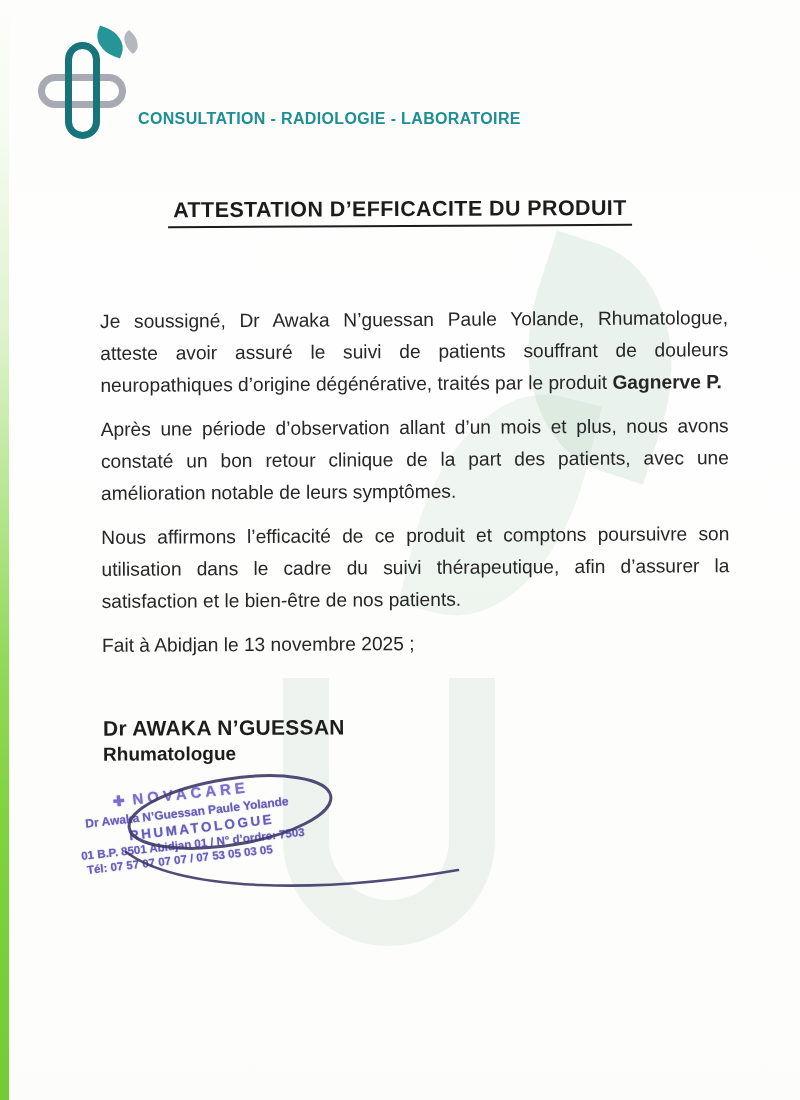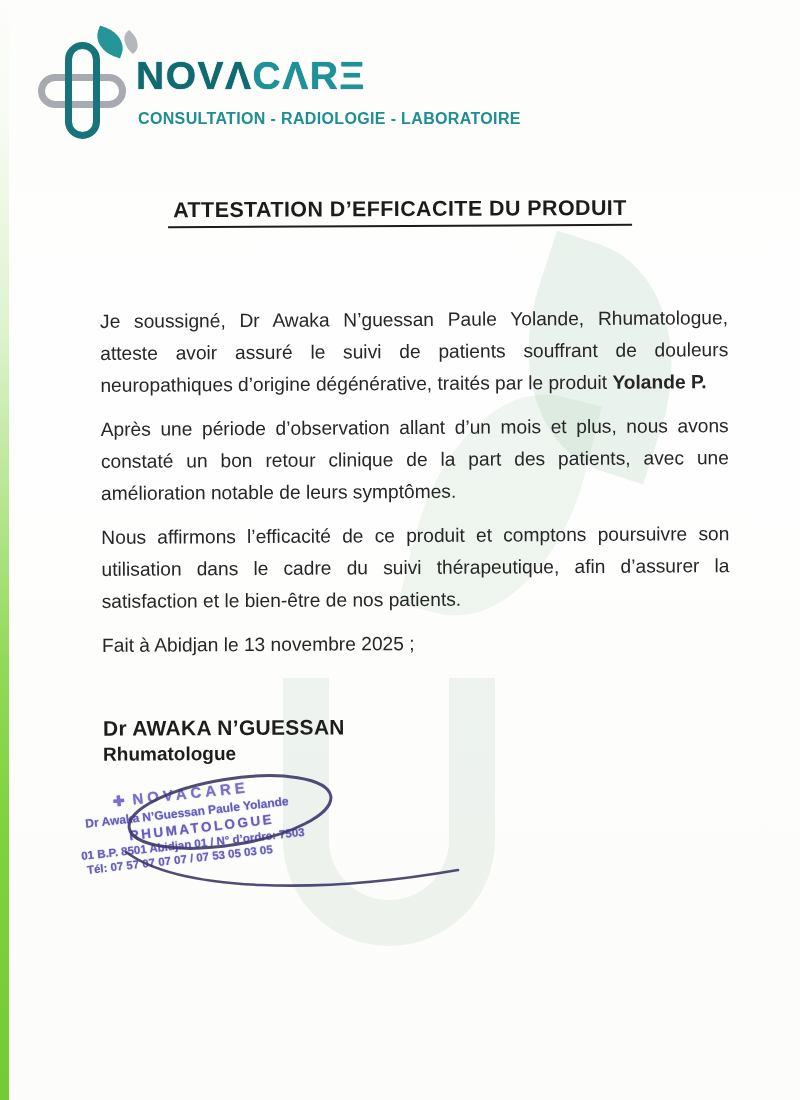--- a/index.html
+++ b/index.html
@@ -121,30 +121,29 @@
   <div class="wm-leaf2"></div>
   <div class="wm-u"></div>
 
   <div class="logo">
     <div class="logo-icon">
       <div class="cross-h"></div>
       <div class="cross-v"></div>
       <div class="leaf-teal"></div>
       <div class="leaf-gray"></div>
     </div>
-    <div class="wordmark"><span class="wm-nova">NOVΛ</span><span class="wm-care">CΛRΞ</span></div>
     <div class="tagline">CONSULTATION - RADIOLOGIE - LABORATOIRE</div>
   </div>
 
   <div class="title-row">
     <span class="title-text">ATTESTATION D’EFFICACITE DU PRODUIT</span>
   </div>
 
   <div class="content">
-    <p><span>Je soussigné, Dr Awaka N’guessan Paule Yolande, Rhumatologue, atteste avoir assuré le suivi de patients souffrant de douleurs neuropathiques d’origine dégénérative, traités par le produit </span><span class="bold">Yolande P.</span></p>
+    <p><span>Je soussigné, Dr Awaka N’guessan Paule Yolande, Rhumatologue, atteste avoir assuré le suivi de patients souffrant de douleurs neuropathiques d’origine dégénérative, traités par le produit </span><span class="bold">Gagnerve P.</span></p>
     <p>Après une période d’observation allant d’un mois et plus, nous avons constaté un bon retour clinique de la part des patients, avec une amélioration notable de leurs symptômes.</p>
     <p>Nous affirmons l’efficacité de ce produit et comptons poursuivre son utilisation dans le cadre du suivi thérapeutique, afin d’assurer la satisfaction et le bien-être de nos patients.</p>
     <p class="date-line">Fait à Abidjan le 13 novembre 2025 ;</p>
   </div>
 
   <div class="signer">
     <div class="signer-name">Dr AWAKA N’GUESSAN</div>
     <div class="signer-role">Rhumatologue</div>
   </div>
 

